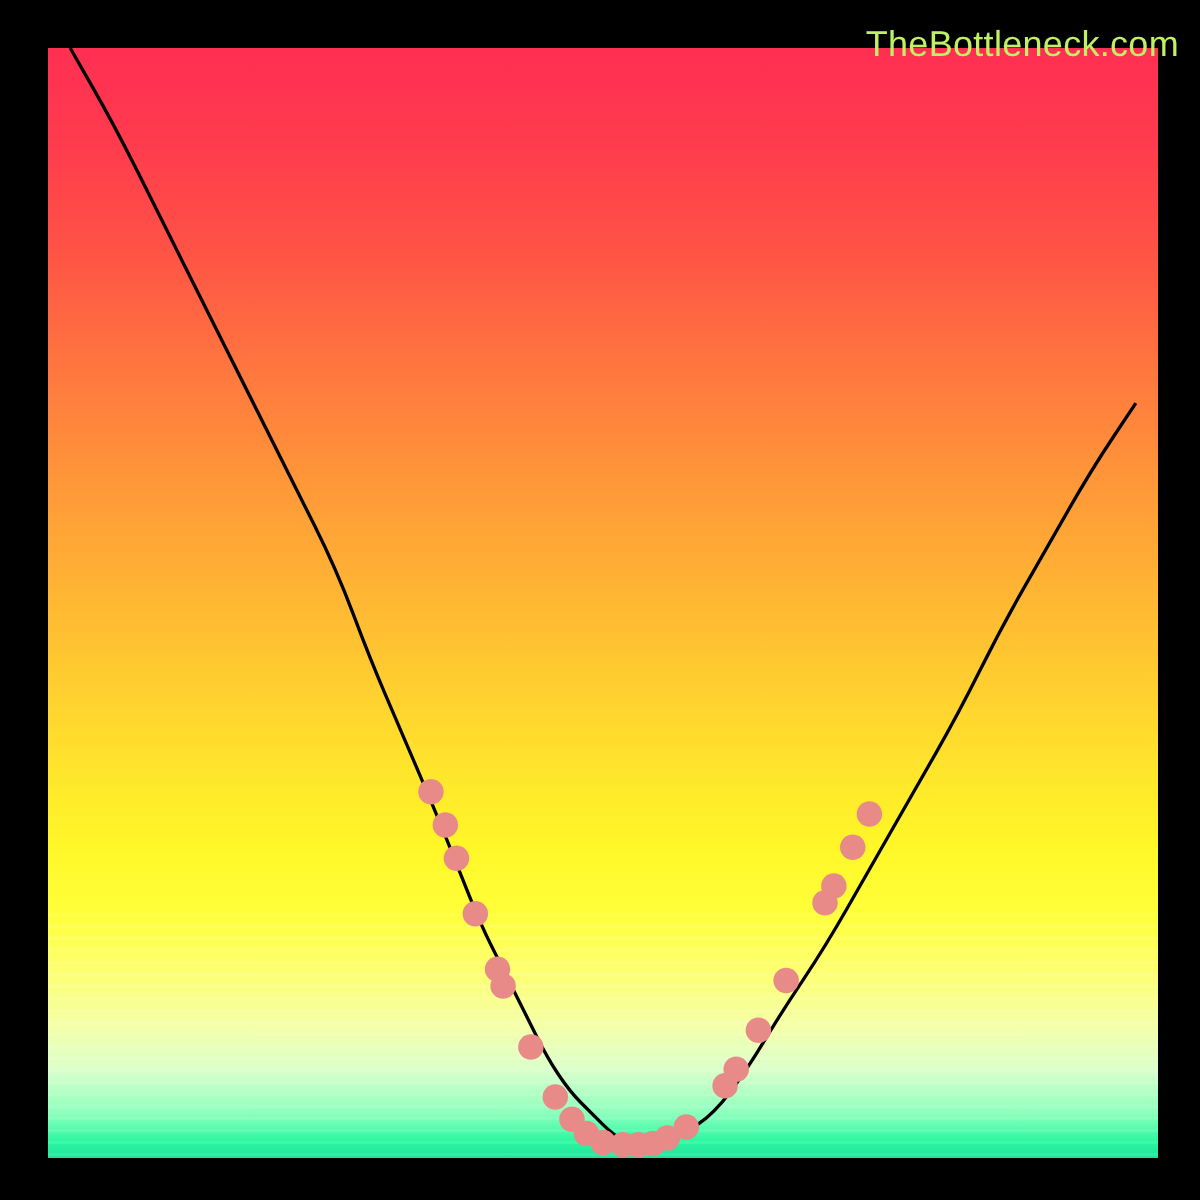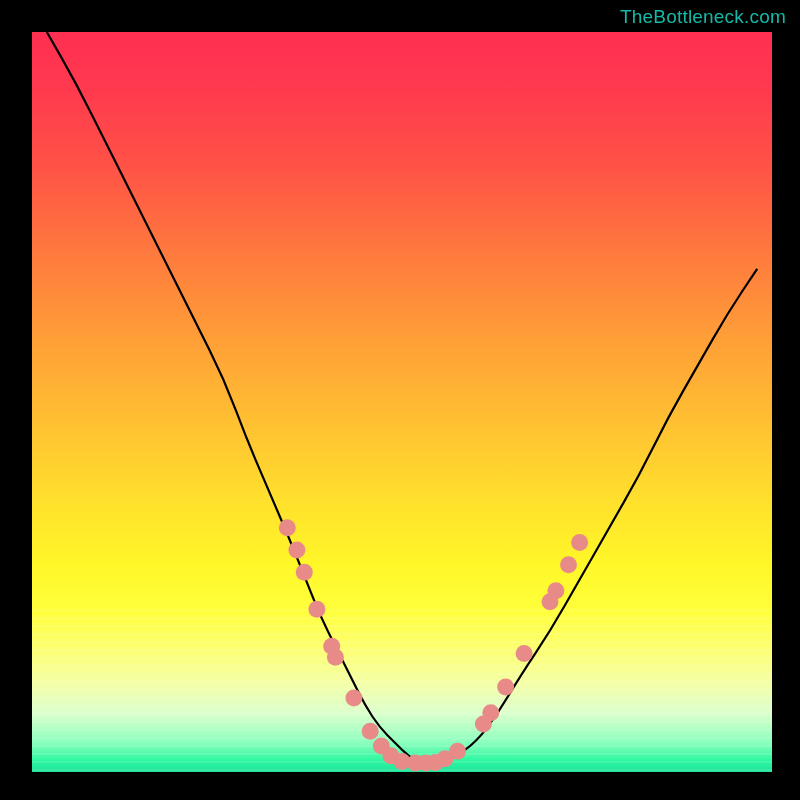--- a/index.html
+++ b/index.html
@@ -55,24 +55,24 @@
       to bottom,
       rgba(255,255,255,0.10) 0px,
       rgba(255,255,255,0.10) 2px,
       rgba(255,255,255,0) 2px,
       rgba(255,255,255,0) 8px
     );
     pointer-events: none;
   }
   .watermark {
     position: absolute;
-    top: 6px;
+    top: 16px;
     right: 14px;
-    color: #14b8a6;
-    font-size: 19px;
+    color: #bef264;
+    font-size: 24px;
     font-weight: 500;
     letter-spacing: 0.2px;
     user-select: none;
   }
   svg.curve {
     position: absolute;
     left: 0;
     top: 0;
     width: 740px;
     height: 740px;

